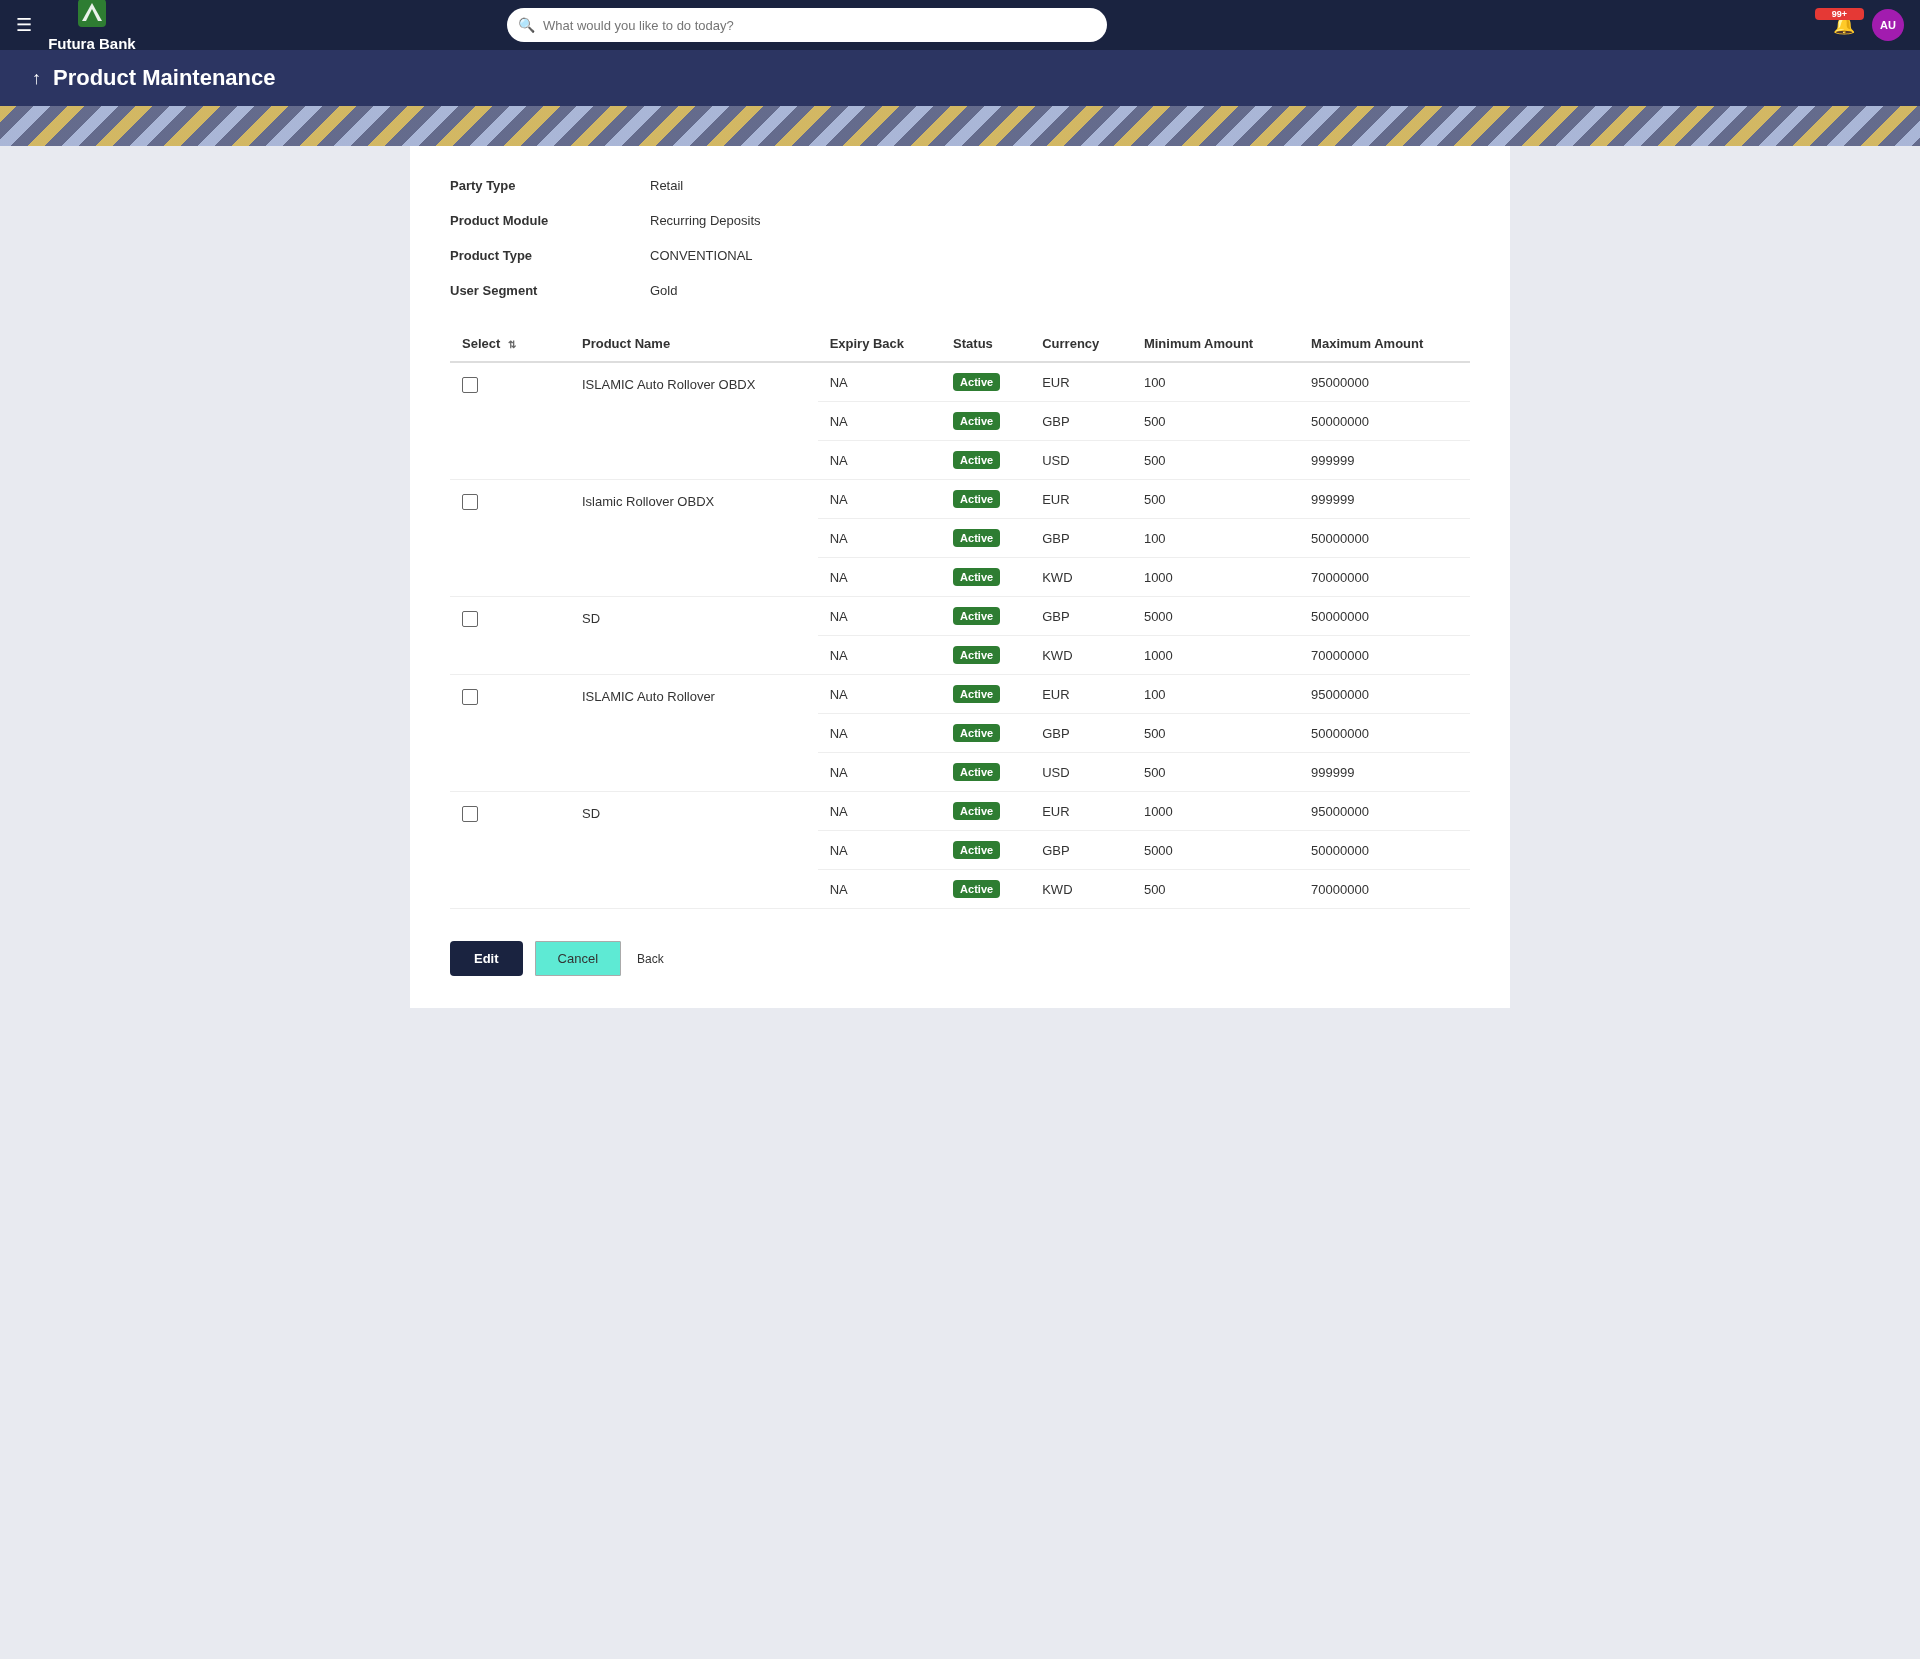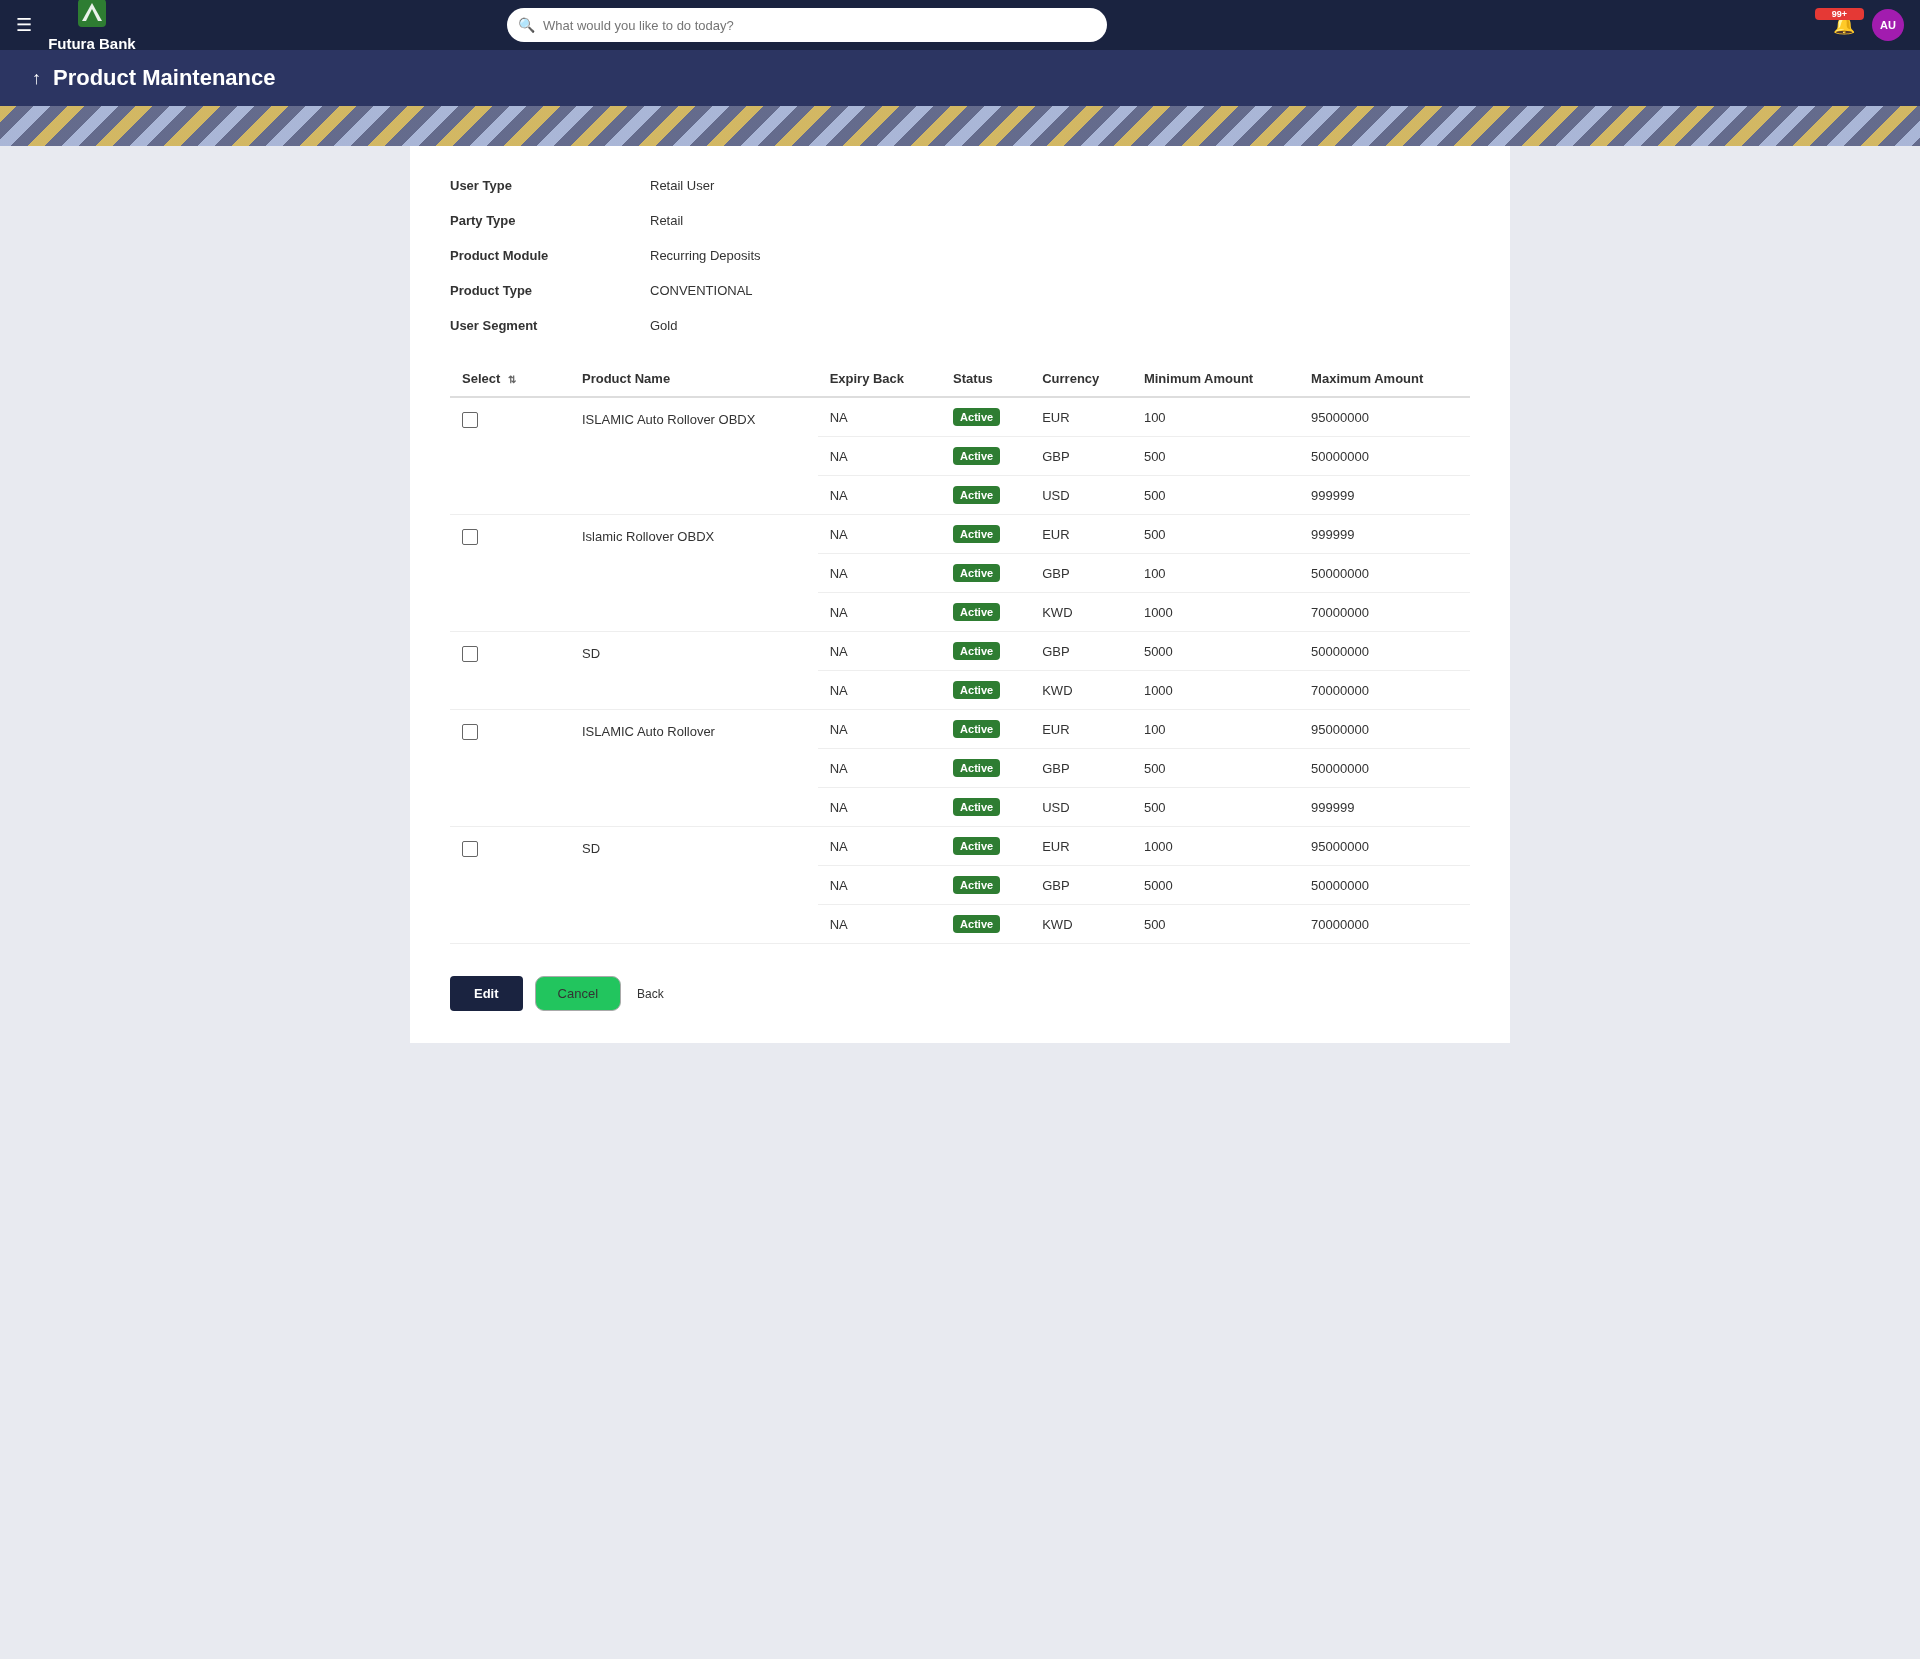--- a/index.html
+++ b/index.html
@@ -197,25 +197,25 @@
       background: #1a2340;
       color: #fff;
       border: none;
       padding: 10px 24px;
       border-radius: 4px;
       font-size: 13px;
       font-weight: 600;
       cursor: pointer;
     }
     .btn-cancel {
-      background: #22c55e;
+      background: #5eead4;
       color: #333;
       border: 1.5px solid #aaa;
       padding: 9px 22px;
-      border-radius: 9px;
+      border-radius: 1px;
       font-size: 13px;
       font-weight: 500;
       cursor: pointer;
     }
     .btn-back {
       background: none;
       border: none;
       color: #333;
       font-size: 12px;
       cursor: pointer;
@@ -258,24 +258,20 @@
   <span class="page-title-text">Product Maintenance</span>
 </div>
 
 <div class="banner"></div>
 
 <div class="container-wrapper">
   <div class="main-content">
 
     <div class="info-section">
       <div class="info-row">
-        <span class="info-label">User Type</span>
-        <span class="info-value">Retail User</span>
-      </div>
-      <div class="info-row">
         <span class="info-label">Party Type</span>
         <span class="info-value">Retail</span>
       </div>
       <div class="info-row">
         <span class="info-label">Product Module</span>
         <span class="info-value">Recurring Deposits</span>
       </div>
       <div class="info-row">
         <span class="info-label">Product Type</span>
         <span class="info-value">CONVENTIONAL</span>

